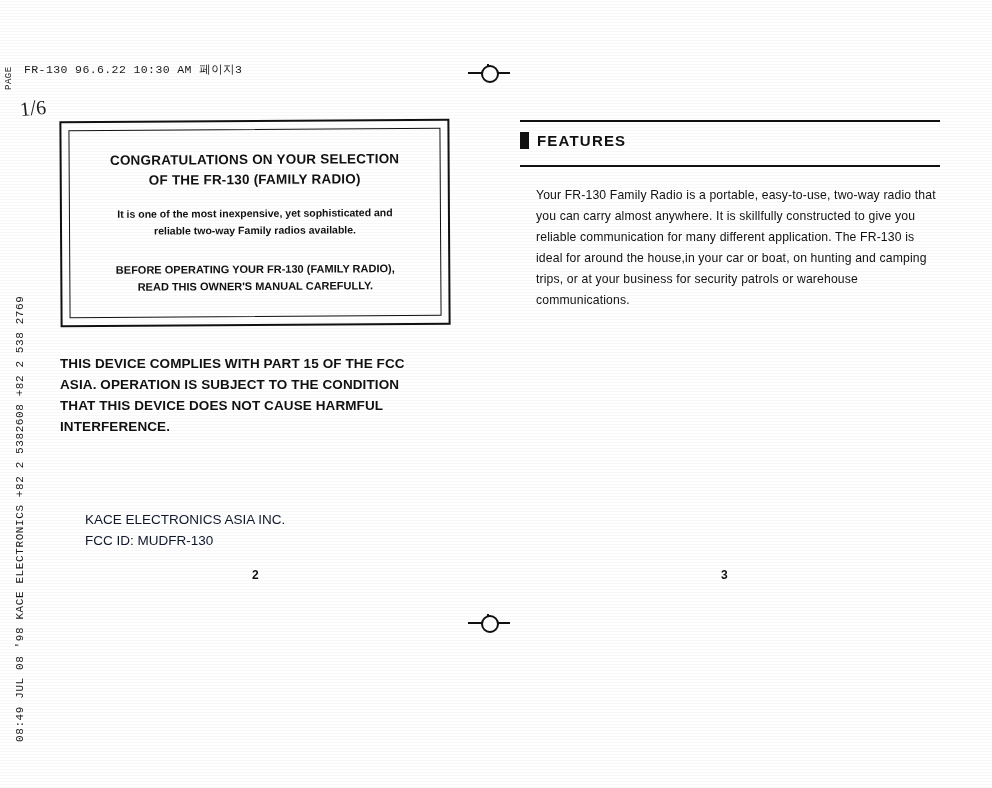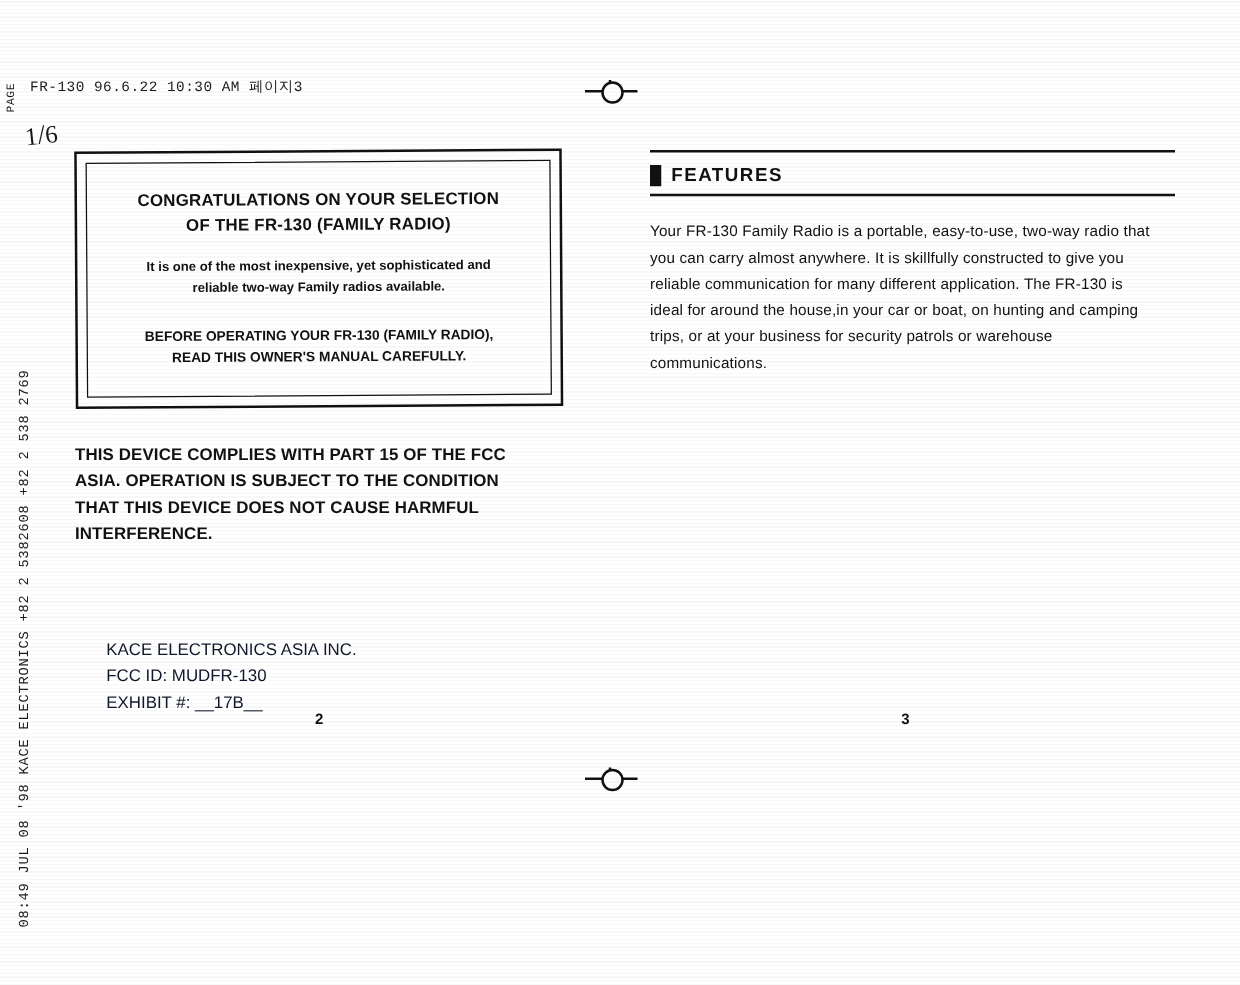--- a/index.html
+++ b/index.html
@@ -180,21 +180,21 @@
   .features-rule {
     width: 420px;
     height: 2px;
     background: #111;
     margin-bottom: 10px;
   }
   .features-head {
     display: flex;
     align-items: flex-start;
     gap: 8px;
-    margin-bottom: 6px;
+    margin-bottom: 16px;
   }
   .features-bullet {
     width: 9px;
     height: 17px;
     background: #111;
     display: inline-block;
   }
   .features-title {
     font-weight: bold;
     font-size: 15px;
@@ -203,21 +203,21 @@
   .features-rule-bottom {
     width: 420px;
     height: 2px;
     background: #111;
     margin-top: 6px;
   }
   .body-para {
     font-size: 12.2px;
     line-height: 1.72;
     letter-spacing: 0.15px;
-    margin: 18px 0 0 0;
+    margin: 18px 0 0 16px;
     width: 408px;
     text-align: left;
   }
   .warn-label {
     font-size: 12.2px;
     font-weight: bold;
     letter-spacing: 0.2px;
     margin: 20px 0 0 0;
   }
   .warn-body {
@@ -287,21 +287,20 @@
     <div>ASIA. OPERATION IS SUBJECT TO THE CONDITION</div>
     <div>THAT THIS DEVICE DOES NOT CAUSE HARMFUL</div>
     <div>INTERFERENCE.</div>
   </div>
 
 </div>
 
 <div class="exhibit">
   <div class="line">KACE ELECTRONICS ASIA INC.</div>
   <div class="line">FCC ID:  MUDFR-130</div>
-  <div class="line">EXHIBIT #:  __17B__</div>
 </div>
 
 <div class="page-number" id="page-num-left">2</div>
 
 <div class="page-col" id="right-page">
 
   <div class="features-rule"></div>
   <div class="features-head">
     <span class="features-bullet"></span>
     <span class="features-title">FEATURES</span>

